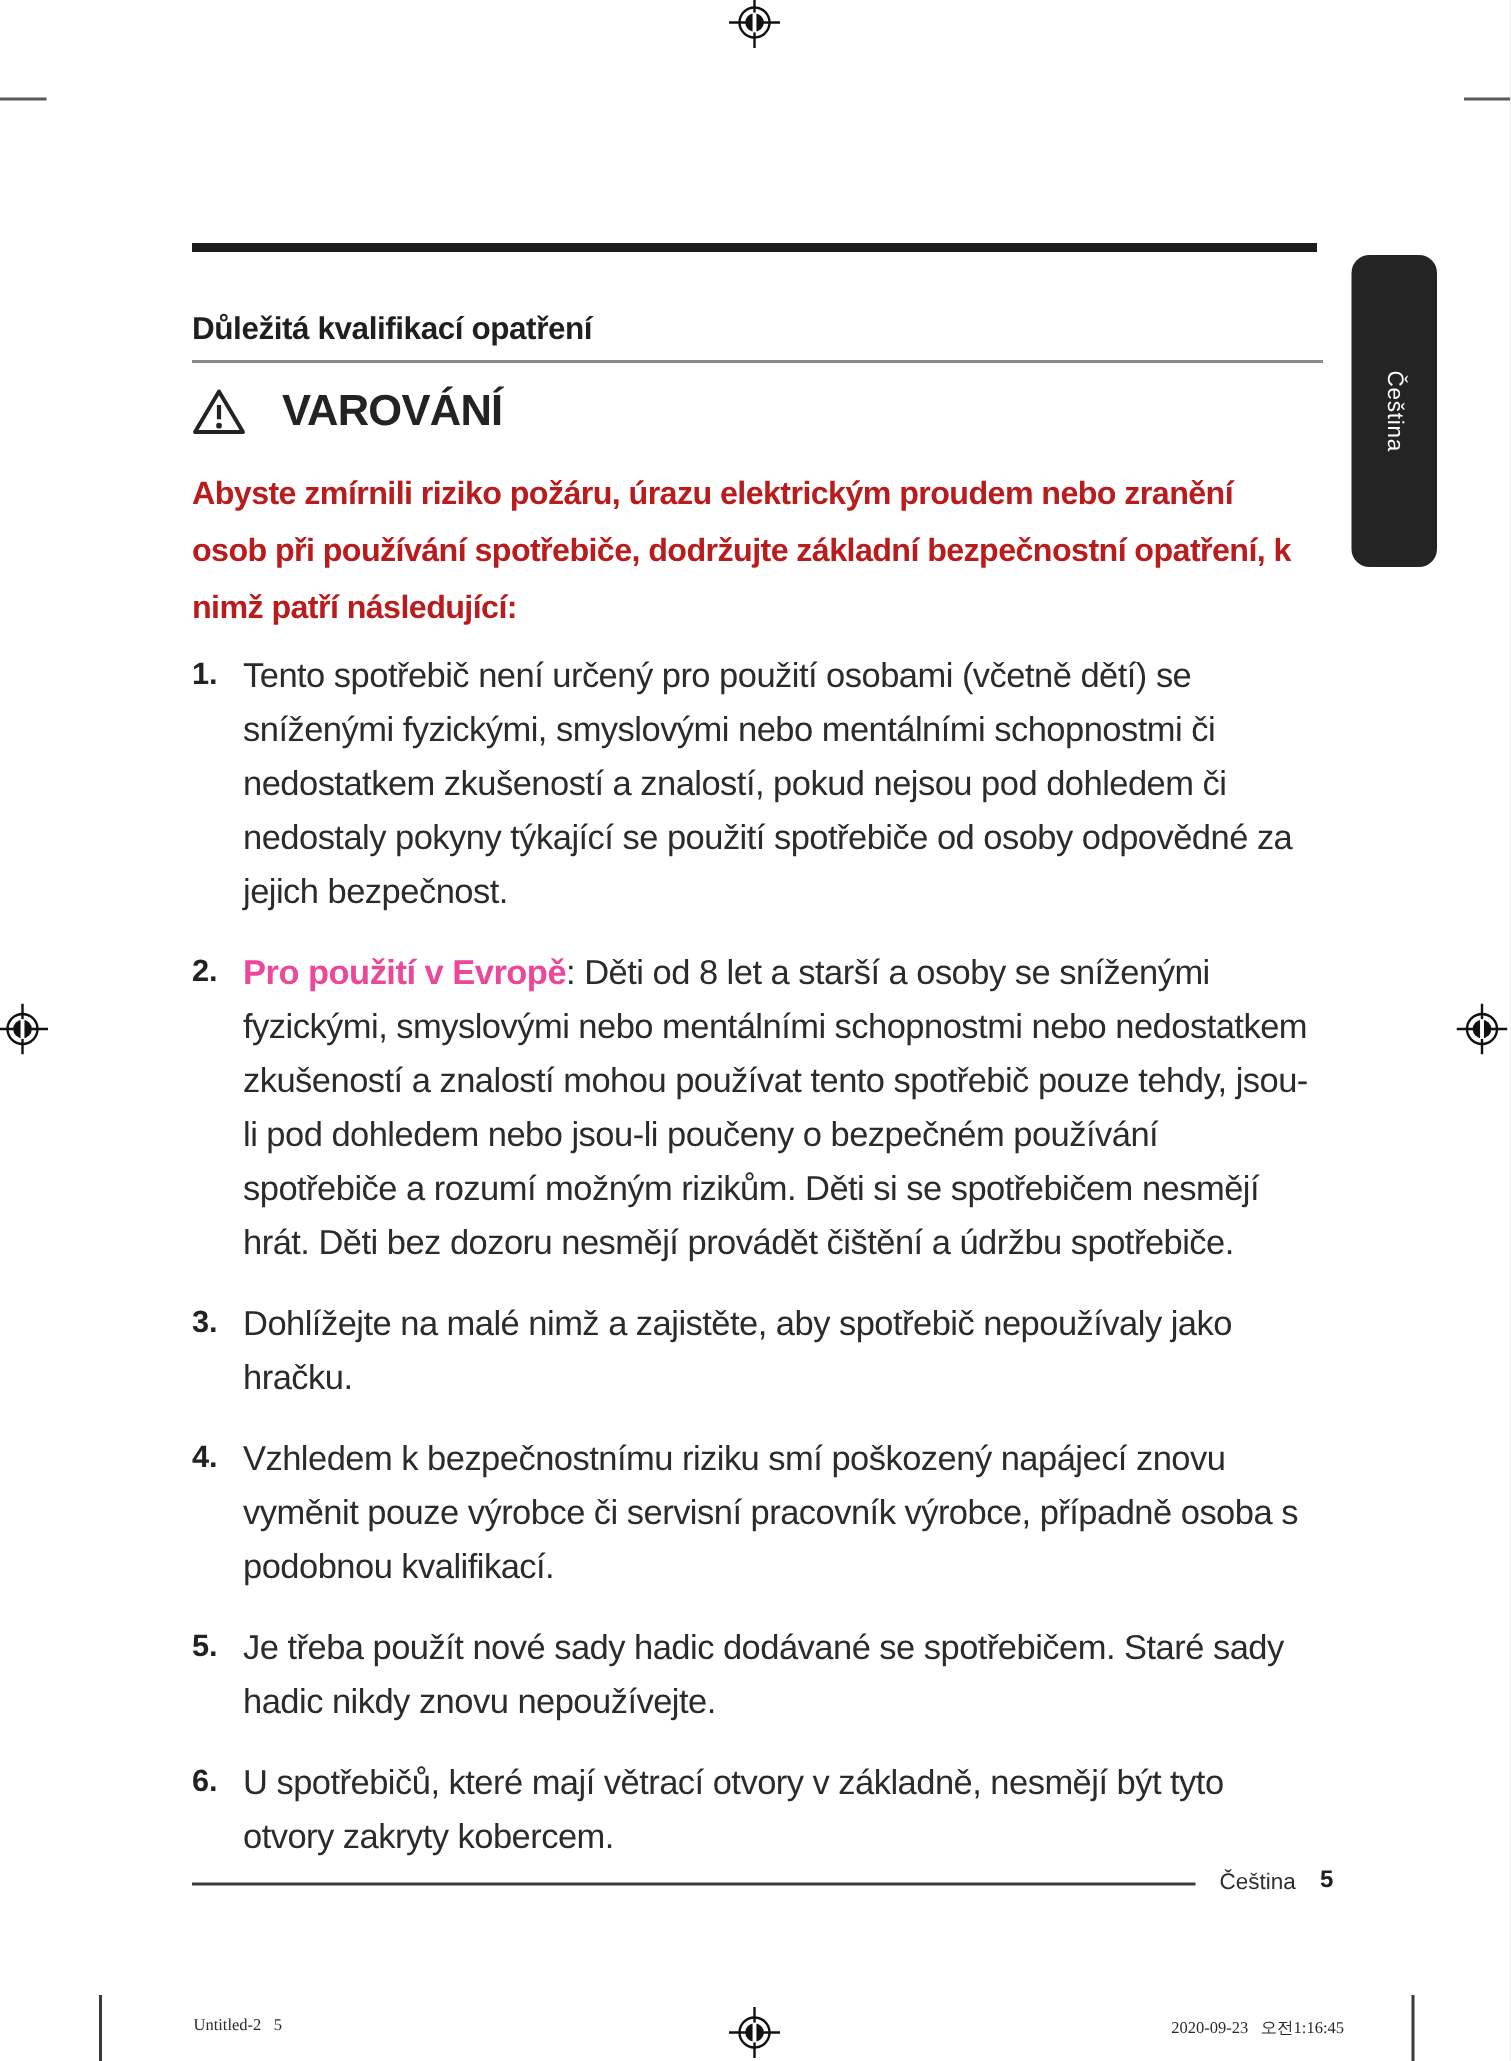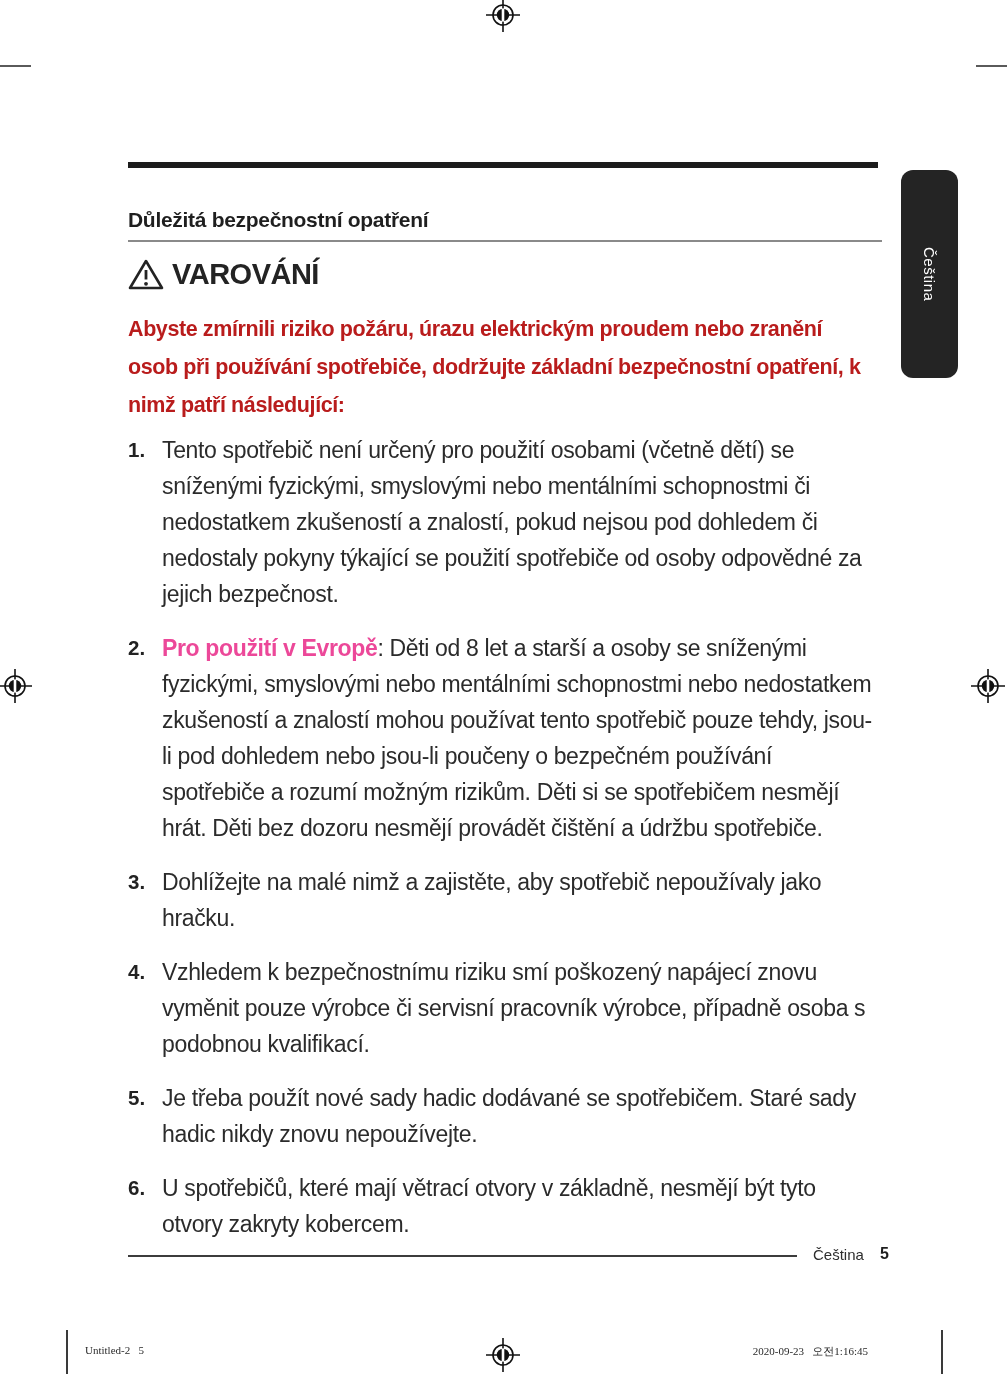--- a/index.html
+++ b/index.html
@@ -36,44 +36,44 @@
 
   
   .content { position:absolute; left:128px; top:0; width:750px; }
   .thick-rule { position:absolute; left:0; top:162px; width:750px; height:6px; background:#1c1c1c; }
   .section-title {
     position:absolute; left:0; top:208px; font-size:21px; font-weight:bold;
     color:#1f1f1f; letter-spacing:-0.3px;
   }
   .title-underline { position:absolute; left:0; top:240px; width:754px; height:2px; background:#8a8a8a; }
 
-  .warning-row { position:absolute; left:0; top:258px; display:flex; align-items:center; gap:8px; }
+  .warning-row { position:absolute; left:0; top:258px; display:flex; align-items:center; gap:24px; }
   .warning-row .w-label { font-size:29px; font-weight:bold; color:#232323; letter-spacing:-0.5px; }
 
   .intro {
     position:absolute; left:0; top:310px; width:748px;
     font-size:21.5px; font-weight:bold; line-height:38px; color:#b91c1c; letter-spacing:-0.4px;
   }
 
   .safety-list { position:absolute; left:0; top:432px; width:750px; }
   .li { display:flex; margin-bottom:18px; }
   .li .num { flex:0 0 34px; font-weight:bold; font-size:20.5px; line-height:36px; color:#222; }
   .li .txt { flex:1; font-size:23px; line-height:36px; letter-spacing:-0.35px; color:#2b2b2b; }
   .li .txt b { color:#ec4899; }
 
   .footer-rule { position:absolute; left:128px; top:1255px; width:669px; height:2px; background:#3c3c3c; }
   .footer-lang { position:absolute; left:813px; top:1246px; font-size:15px; color:#2e2e2e; }
   .footer-page { position:absolute; left:880px; top:1245px; font-size:16px; font-weight:bold; color:#1e1e1e; }
 
   .print-meta {
     position:absolute; font-family:"Liberation Serif", serif;
-    font-size:11px; color:#2a2a2a; white-space:pre; top:1344px;
+    font-size:11px; color:#2a2a2a; white-space:pre; top:1344px;margin-left:44px;
   }
   .print-meta.left  { left:85px; }
-  .print-meta.right { right:139px; text-align:right; }
+  .print-meta.right { right:111px; text-align:right; }
 </style>
 </head>
 <body>
 
 <div class="page">
 
   <svg class="regmark top" viewBox="0 0 34 34">
     <line x1="0" y1="17" x2="34" y2="17" stroke="#111" stroke-width="1.6"></line>
     <line x1="17" y1="0" x2="17" y2="34" stroke="#111" stroke-width="1.6"></line>
     <circle cx="17" cy="17" r="10" fill="none" stroke="#111" stroke-width="1.6"></circle>
@@ -106,21 +106,21 @@
   <div class="cropmark crop-tr"></div>
   <div class="cropmark crop-bl"></div>
   <div class="cropmark crop-br"></div>
 
   <div class="lang-tab">
     <span>Čeština</span>
   </div>
 
   <div class="content">
     <div class="thick-rule"></div>
-    <div class="section-title">Důležitá bezpečnostní opatření</div>
+    <div class="section-title">Důležitá kvalifikací opatření</div>
     <div class="title-underline"></div>
 
     <div class="warning-row">
       <svg width="36" height="33" viewBox="0 0 36 33">
         <path d="M18 3 L34 30 L2 30 Z" fill="none" stroke="#232323" stroke-width="2.6" stroke-linejoin="round"></path>
         <line x1="18" y1="12" x2="18" y2="21.5" stroke="#232323" stroke-width="2.8"></line>
         <circle cx="18" cy="25.8" r="1.9" fill="#232323"></circle>
       </svg>
       <span class="w-label">VAROVÁNÍ</span>
     </div>

